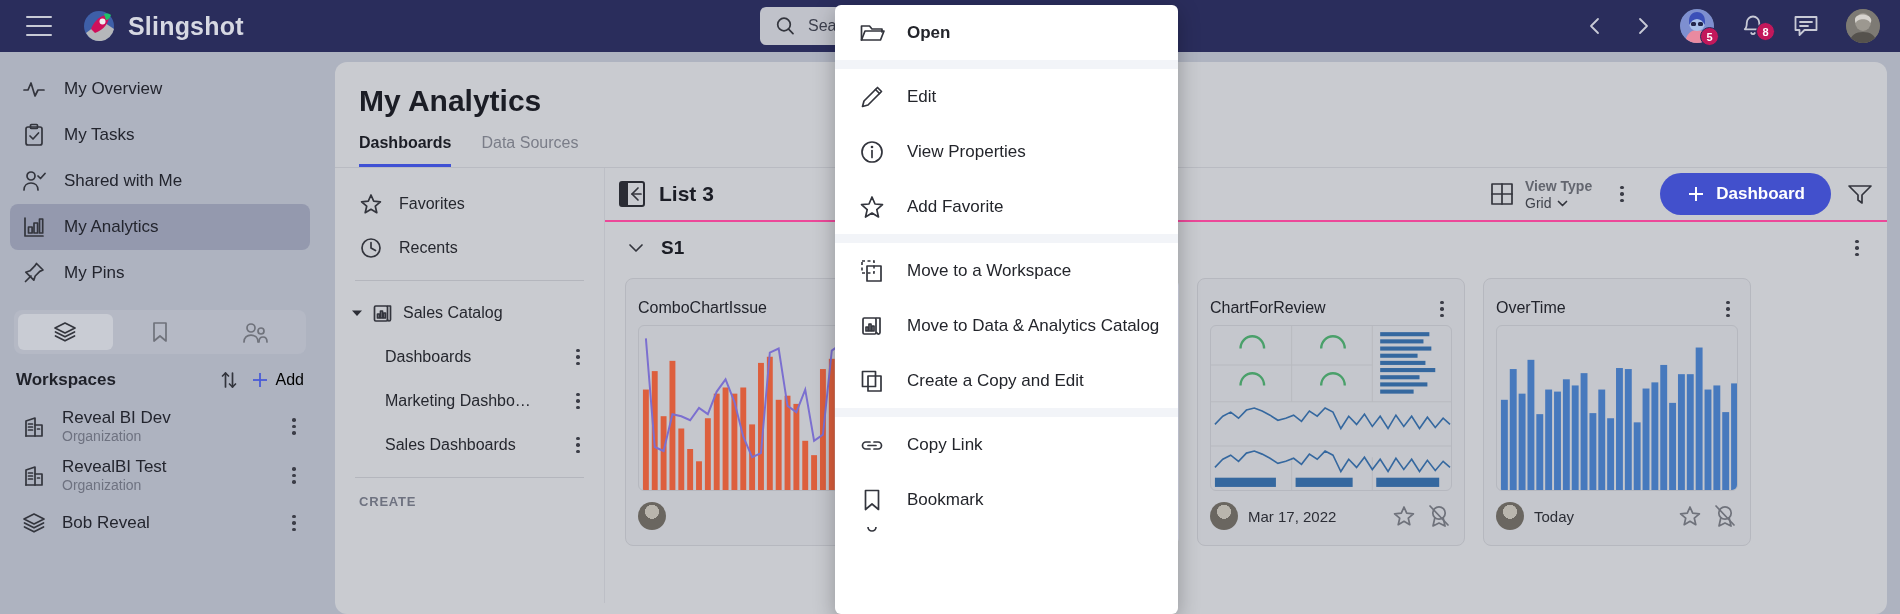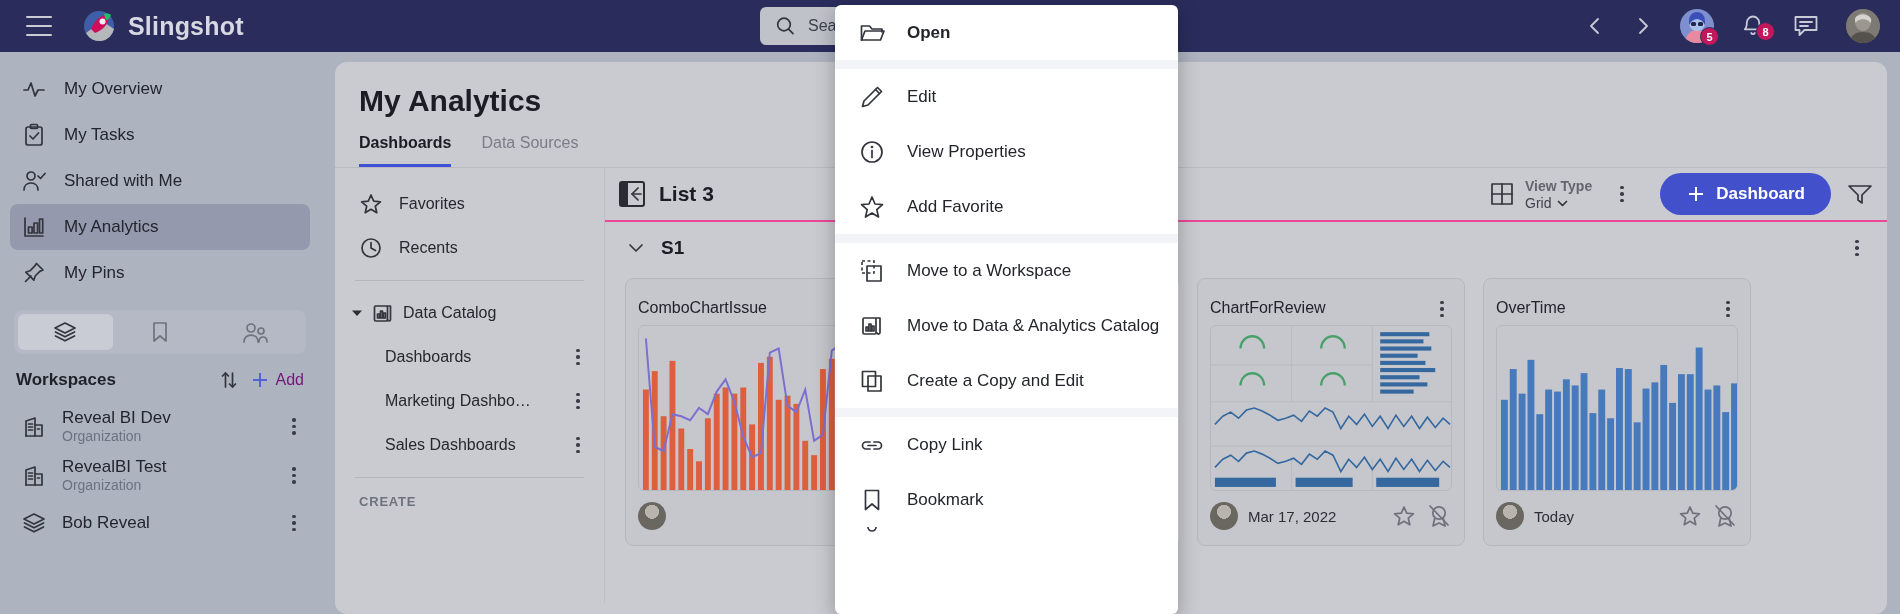--- a/index.html
+++ b/index.html
@@ -67,21 +67,21 @@
 
   .railtabs {
     margin: 14px 14px 0 14px; height: 44px; background: #b5b9c5;
     border-radius: 8px; display: flex; align-items: center; padding: 4px;
   }
   .railtab { flex: 1; height: 36px; border-radius: 6px; display: flex; align-items: center; justify-content: center; cursor: pointer; }
   .railtab.active { background: #c9ccd4; }
 
   .wsheader { display: flex; align-items: center; height: 44px; padding: 0 16px; gap: 10px; margin-top: 4px; }
   .wstitle { font-size: 17px; font-weight: bold; color: #1f2129; flex: 1; }
-  .wsadd { color: #701a75; font-size: 16px; display: flex; align-items: center; gap: 6px; cursor: pointer; }
+  .wsadd { color: #000000; font-size: 16px; display: flex; align-items: center; gap: 6px; cursor: pointer; }
 
   .wsitem { display: flex; align-items: center; gap: 16px; padding: 6px 16px 6px 22px; min-height: 46px; cursor: pointer; }
   .wsname { font-size: 17px; color: #23252e; line-height: 1.15; }
   .wssub { font-size: 14px; color: #6e7280; line-height: 1.25; }
   .kebab { width: 20px; display: flex; flex-direction: column; align-items: center; gap: 3px; cursor: pointer; }
   .kebab i { width: 3.5px; height: 3.5px; border-radius: 50%; background: #3b3d47; display: block; }
 
   
   .main {
     position: absolute; left: 335px; top: 62px; width: 1552px; height: 552px;
@@ -446,21 +446,21 @@
         </span>
         <span>
           <svg width="24" height="24" viewBox="0 0 24 24">
             <rect class="stroke" x="3.5" y="5" width="13" height="15" rx="1.2"></rect>
             <path class="stroke" d="M16.5 5h3v13.5a1.5 1.5 0 0 1-3 0"></path>
             <rect class="stroke" x="6.5" y="13" width="2" height="4"></rect>
             <rect class="stroke" x="9.5" y="10" width="2" height="7"></rect>
             <rect class="stroke" x="12.5" y="12" width="2" height="5"></rect>
           </svg>
         </span>
-        <span>Data Catalog</span>
+        <span>Sales Catalog</span>
       </div>
 
       <div class="catchild">
         <span class="lbl">Dashboards</span>
         <span class="kebab">
             <i></i>
             <i></i>
             <i></i>
           </span>
       </div>

